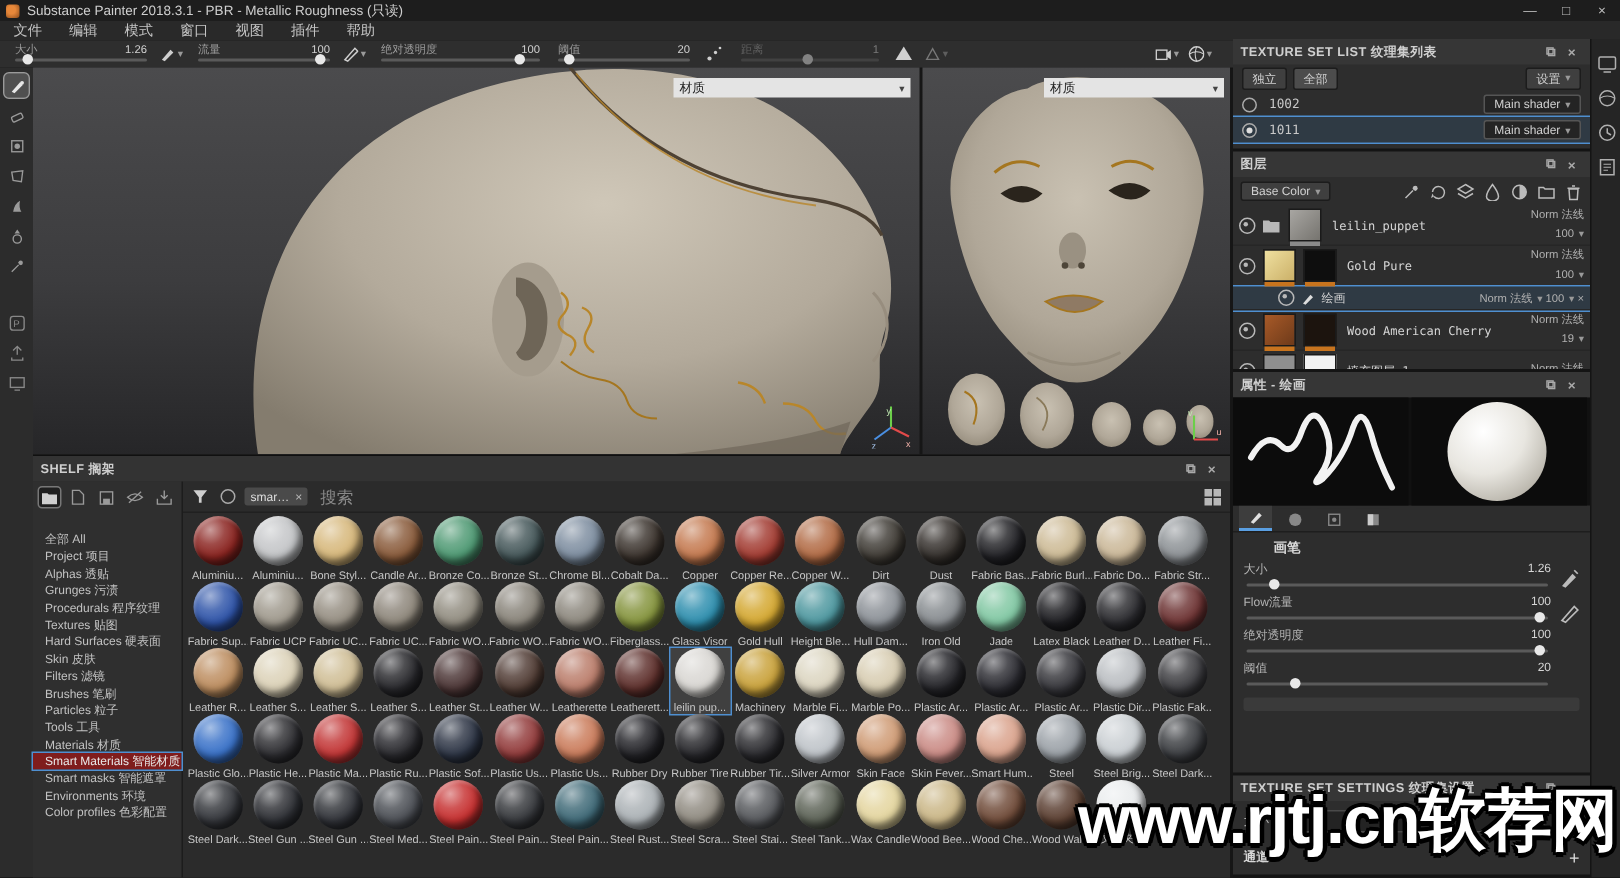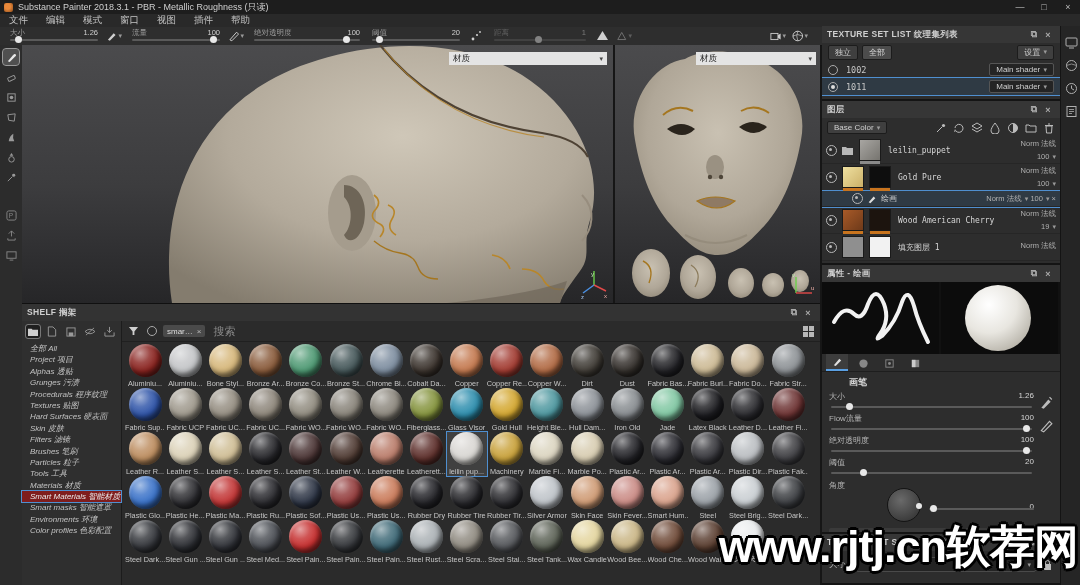--- a/index.html
+++ b/index.html
@@ -73,21 +73,21 @@
   
   #rightstrip{left:1060px;top:26px;width:20px;height:559px;background:#252525;border-left:1px solid #141414;display:flex;flex-direction:column;align-items:center;}
   .rs-ic{margin-top:10px;width:13px;height:13px;}
   
   #shelf{left:22px;top:303px;width:798px;height:282px;background:#2d2d2d;border-top:1px solid #101010;}
   #shelf .phead{background:#333;}
   #shelf-left{position:absolute;left:0;top:17px;width:99px;bottom:0;background:#2f2f2f;border-right:1px solid #1c1c1c;}
   .sh-icons{display:flex;gap:5px;padding:4px 4px 2px;}
   .sh-icons .si{width:14px;height:13px;display:flex;align-items:center;justify-content:center;border-radius:2px;}
   .si.active{background:#1f1f1f;outline:1px solid #777;}
-  #tree{margin-top:3px;font-size:8px;color:#c2c2c2;font-style:italic;}
+  #tree{margin-top:14px;font-size:8px;color:#c2c2c2;}
   #tree .ti{padding:0 3px 0 8px;height:11.4px;line-height:11.4px;white-space:nowrap;overflow:hidden;}
   #tree .ti.sel{outline:1px solid #4f8fd0;background:#7f1d1d;color:#e8e8e8;}
   #shelf-main{position:absolute;left:100px;top:17px;right:0;bottom:0;background:#2b2b2b;}
   #searchrow{display:flex;align-items:center;height:20px;padding:0 6px;border-bottom:1px solid #202020;}
   .chip{background:#4a4a4a;border-radius:2px;font-size:8px;color:#ddd;padding:0 4px;margin-left:6px;display:flex;align-items:center;height:12px;}
   .chip .x{margin-left:4px;color:#bbb;}
   #searchph{font-size:11px;color:#8a8a8a;margin-left:8px;flex:1;}
   .gridview{width:11px;height:11px;display:grid;grid-template-columns:5px 5px;grid-gap:1px;}
   .gridview i{background:#b8b8b8;}
   #matgrid{display:flex;flex-wrap:wrap;padding:2px 0 0 3px;}
@@ -362,21 +362,21 @@
       <span class="btn darkb"><span>Main shader</span>&nbsp;<span class="caret">▾</span></span>
     </div>
     <div class="rrow selrow" style="height:17px;">
       <span class="radio on"></span>
       <span style="margin-left:8px;font-family:'DejaVu Sans Mono',monospace;font-size:8.5px">1011</span>
       <span style="flex:1"></span>
       <span class="btn darkb"><span>Main shader</span>&nbsp;<span class="caret">▾</span></span>
     </div>
   </div>
 
-  <div class="panel" style="height:162px">
+  <div class="panel" style="height:145px">
     <div class="phead">
       <span>图层</span>
         <span class="sp"></span>
       <span class="hic">⧉</span>
       <span class="hic">×</span>
     </div>
     <div class="lay-ctrl">
       <span class="btn"><span>Base Color</span>&nbsp;<span class="caret">▾</span></span>
       <div class="lay-icons">
         <svg width="12" height="12" viewBox="0 0 12 12">
@@ -527,30 +527,20 @@
           <span class="val">100</span>
         <span class="track">
             <span class="dot" style="left:97%"></span>
           </span>
       </div>
       <div class="pslider">
         <span class="lab">阈值</span>
           <span class="val">20</span>
         <span class="track">
             <span class="dot" style="left:16%"></span>
-          </span>
-      </div>
-      <div style="position:relative;height:44px;margin:2px 26px 0 7px">
-        <span style="position:absolute;left:0;top:0;font-size:8px;color:#b4b4b4">角度</span>
-        <span style="position:absolute;right:0;top:22px;font-size:8px;color:#d6d6d6">0</span>
-        <div style="position:absolute;left:58px;top:8px;width:32px;height:32px;border-radius:50%;background:radial-gradient(circle at 40% 35%,#6a6a6a,#2c2c2c);border:1px solid #141414;">
-          <span style="position:absolute;right:-2px;top:14px;width:6px;height:6px;background:#e8e8e8;border-radius:50%"></span>
-        </div>
-        <span class="track" style="left:100px;right:0;bottom:14px">
-            <span class="dot" style="left:4%"></span>
           </span>
       </div>
       <div style="margin:4px 7px 0;height:9px;background:#3a3a3a;border-radius:2px"></div>
     </div>
   </div>
 
   <div class="panel" style="flex:1">
     <div class="phead">
       <span>TEXTURE SET SETTINGS 纹理集设置</span>
         <span class="sp"></span>
@@ -679,21 +669,21 @@
         <div class="mat">
           <div class="ball" style="background: radial-gradient(circle at 34% 28%, rgb(228, 229, 230) 0%, rgb(207, 208, 210) 30%, rgb(196, 198, 200) 58%, rgb(98, 99, 100) 100%);"></div>
           <div class="nm">Aluminiu...</div>
         </div>
         <div class="mat">
           <div class="ball" style="background: radial-gradient(circle at 34% 28%, rgb(237, 223, 196) 0%, rgb(222, 197, 148) 30%, rgb(215, 184, 124) 58%, rgb(108, 92, 62) 100%);"></div>
           <div class="nm">Bone Styl...</div>
         </div>
         <div class="mat">
           <div class="ball" style="background: radial-gradient(circle at 34% 28%, rgb(202, 182, 167) 0%, rgb(159, 121, 95) 30%, rgb(138, 92, 60) 58%, rgb(69, 46, 30) 100%);"></div>
-          <div class="nm">Bronze Ar...</div>
+          <div class="nm">Candle Ar...</div>
         </div>
         <div class="mat">
           <div class="ball" style="background: radial-gradient(circle at 34% 28%, rgb(176, 210, 192) 0%, rgb(111, 172, 141) 30%, rgb(79, 154, 116) 58%, rgb(40, 77, 58) 100%);"></div>
           <div class="nm">Bronze Co...</div>
         </div>
         <div class="mat">
           <div class="ball" style="background: radial-gradient(circle at 34% 28%, rgb(172, 180, 181) 0%, rgb(103, 118, 120) 30%, rgb(70, 88, 90) 58%, rgb(35, 44, 45) 100%);"></div>
           <div class="nm">Bronze St...</div>
         </div>
         <div class="mat">

